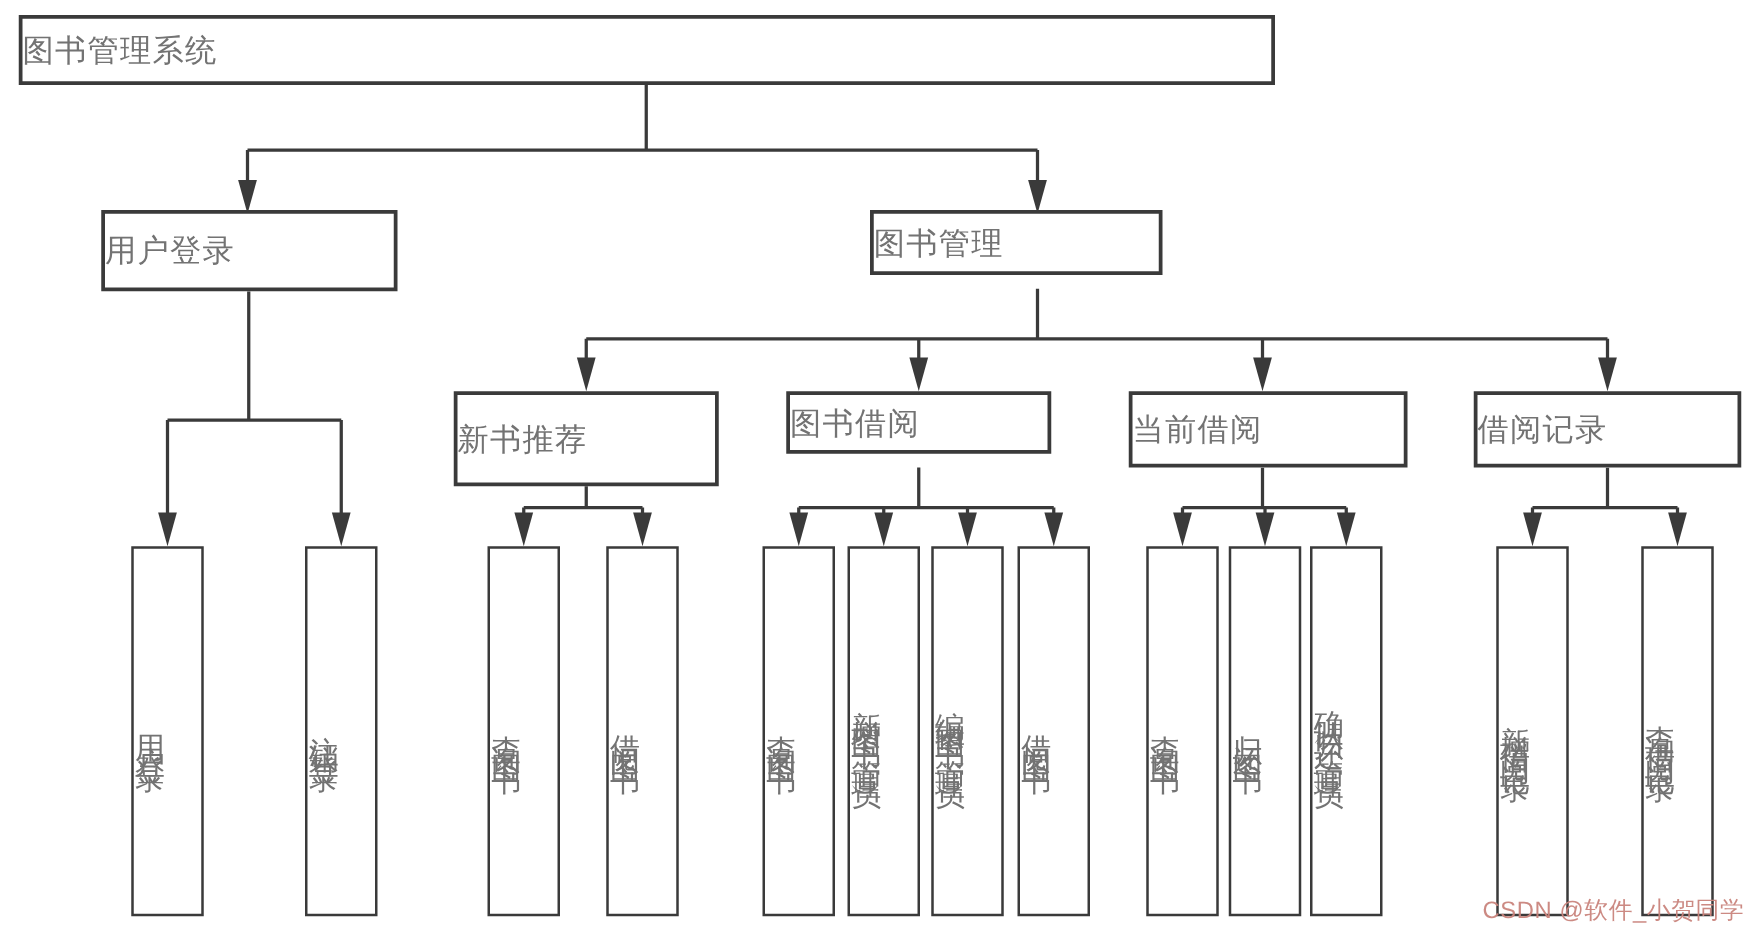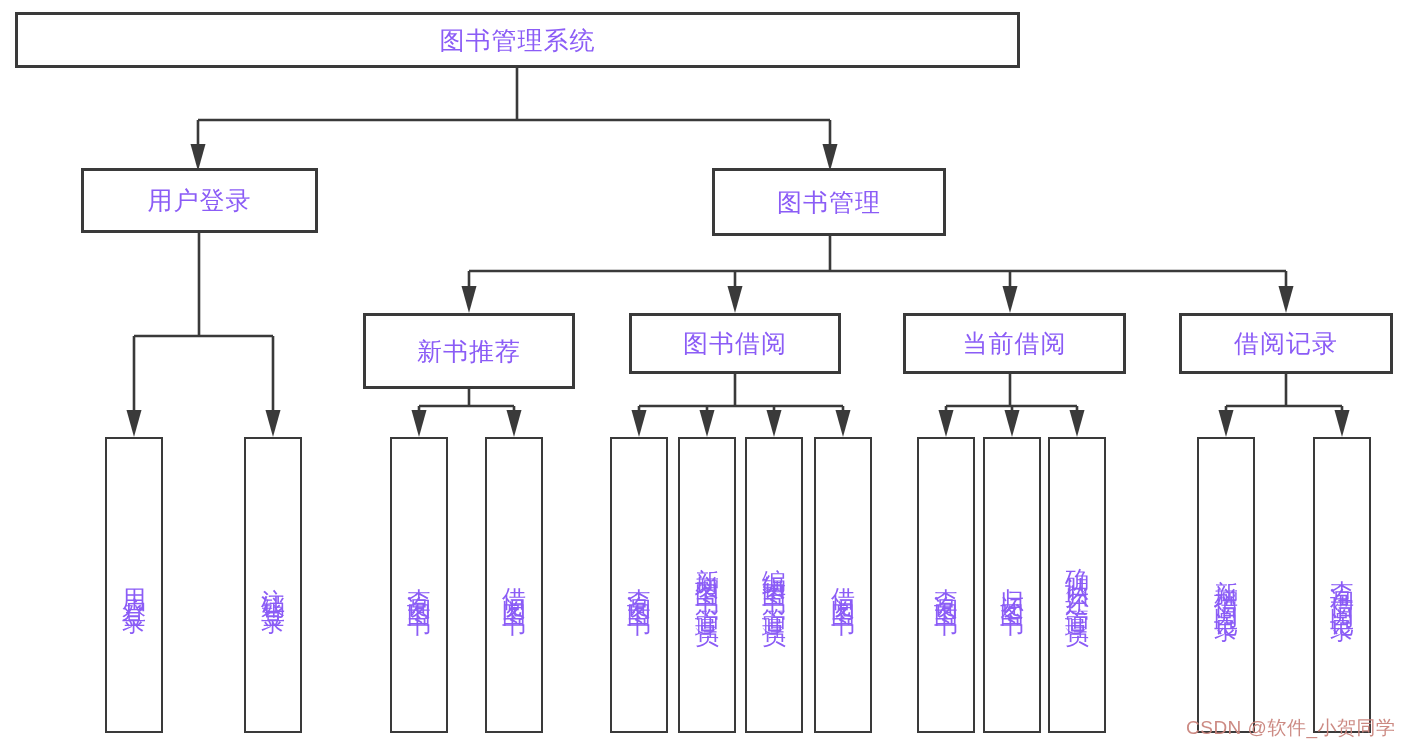--- a/index.html
+++ b/index.html
@@ -5,22 +5,22 @@
   html,body { margin:0; padding:0; background:#fff; }
   .stage {
     position:relative; width:1405px; height:747px; background:#ffffff;
     font-family:"Liberation Sans", sans-serif; overflow:hidden;
   }
   .wires { position:absolute; left:0; top:0; width:1405px; height:747px; }
   .wires path { stroke:#3a3a3a; stroke-width:2.6; fill:none; }
   .wires polygon { fill:#3a3a3a; stroke:none; }
   .node {
     position:absolute; box-sizing:border-box; background:#ffffff;
-    border:3px solid #3a3a3a; display:flex; align-items:center; justify-content:center;
-    color:#8b5cf6;
+    border:3px solid #3a3a3a; display:flex; align-items:center; 
+    color:#737373;
   }
   .hlabel { font-size:25px; letter-spacing:1px; white-space:nowrap; }
   .vbox { border-width:2.5px; }
   .vtext {
     writing-mode:vertical-rl; text-orientation:mixed;
     font-size:24px; letter-spacing:8px; line-height:1; white-space:nowrap;
   }
   .watermark {
     position:absolute; left:1186px; top:715px; font-size:19px;
     color:rgba(201,132,124,0.95); letter-spacing:0.5px; white-space:nowrap;
@@ -74,28 +74,28 @@
     </g>
   </svg>
 
   <div class="node" style="left:15px;top:12px;width:1005px;height:56px">
     <span class="hlabel">图书管理系统</span>
   </div>
 
   <div class="node" style="left:81px;top:168px;width:237px;height:65px">
     <span class="hlabel">用户登录</span>
   </div>
-  <div class="node" style="left:712px;top:168px;width:234px;height:68px">
+  <div class="node" style="left:696px;top:168px;width:234px;height:52px">
     <span class="hlabel">图书管理</span>
   </div>
 
   <div class="node" style="left:363px;top:313px;width:212px;height:76px">
     <span class="hlabel">新书推荐</span>
   </div>
-  <div class="node" style="left:629px;top:313px;width:212px;height:61px">
+  <div class="node" style="left:629px;top:313px;width:212px;height:50px">
     <span class="hlabel">图书借阅</span>
   </div>
   <div class="node" style="left:903px;top:313px;width:223px;height:61px">
     <span class="hlabel">当前借阅</span>
   </div>
   <div class="node" style="left:1179px;top:313px;width:214px;height:61px">
     <span class="hlabel">借阅记录</span>
   </div>
 
   <div class="node vbox" style="left:105px;top:437px;width:58px;height:296px">

